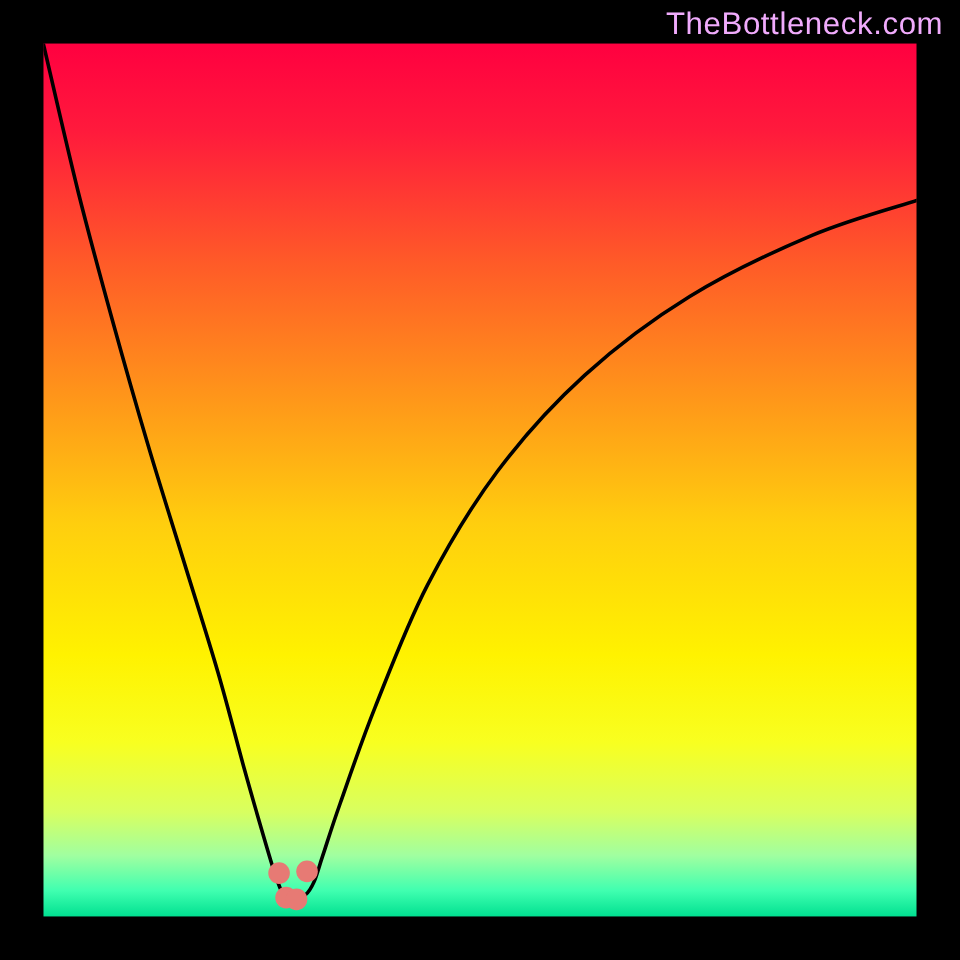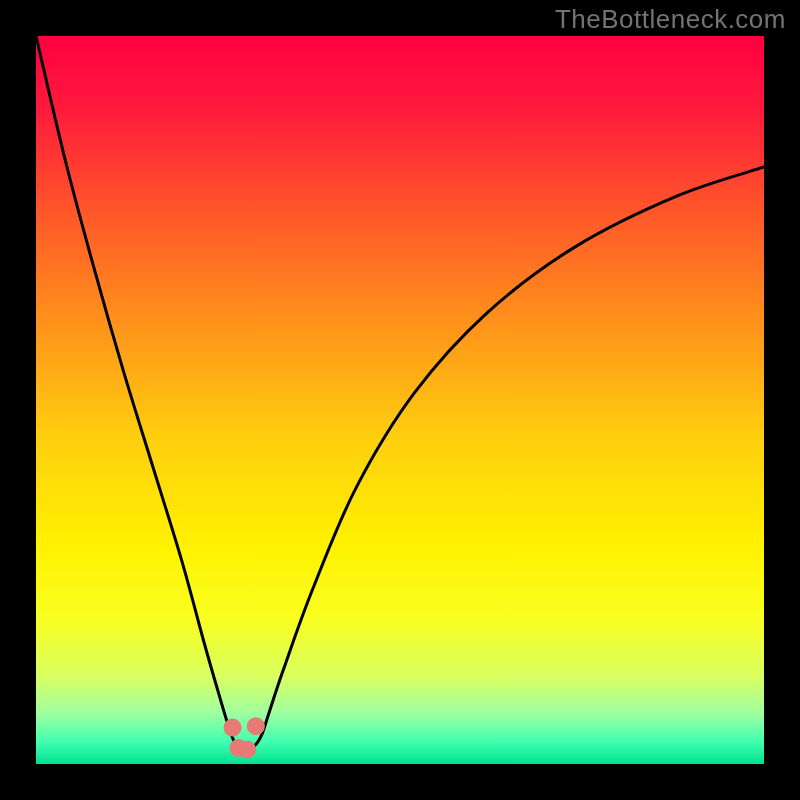--- a/index.html
+++ b/index.html
@@ -24,21 +24,21 @@
     top: 36px;
     left: 36px;
     width: 728px;
     height: 728px;
     overflow: hidden;
   }
   .watermark {
     position: absolute;
     top: 4px;
     right: 14px;
-    color: #737373;
+    color: #f0abfc;
     font-size: 26px;
     font-weight: 500;
     letter-spacing: 0.5px;
     font-family: Arial, Helvetica, sans-serif;
   }
   svg {
     display: block;
   }
 </style>
 </head>

